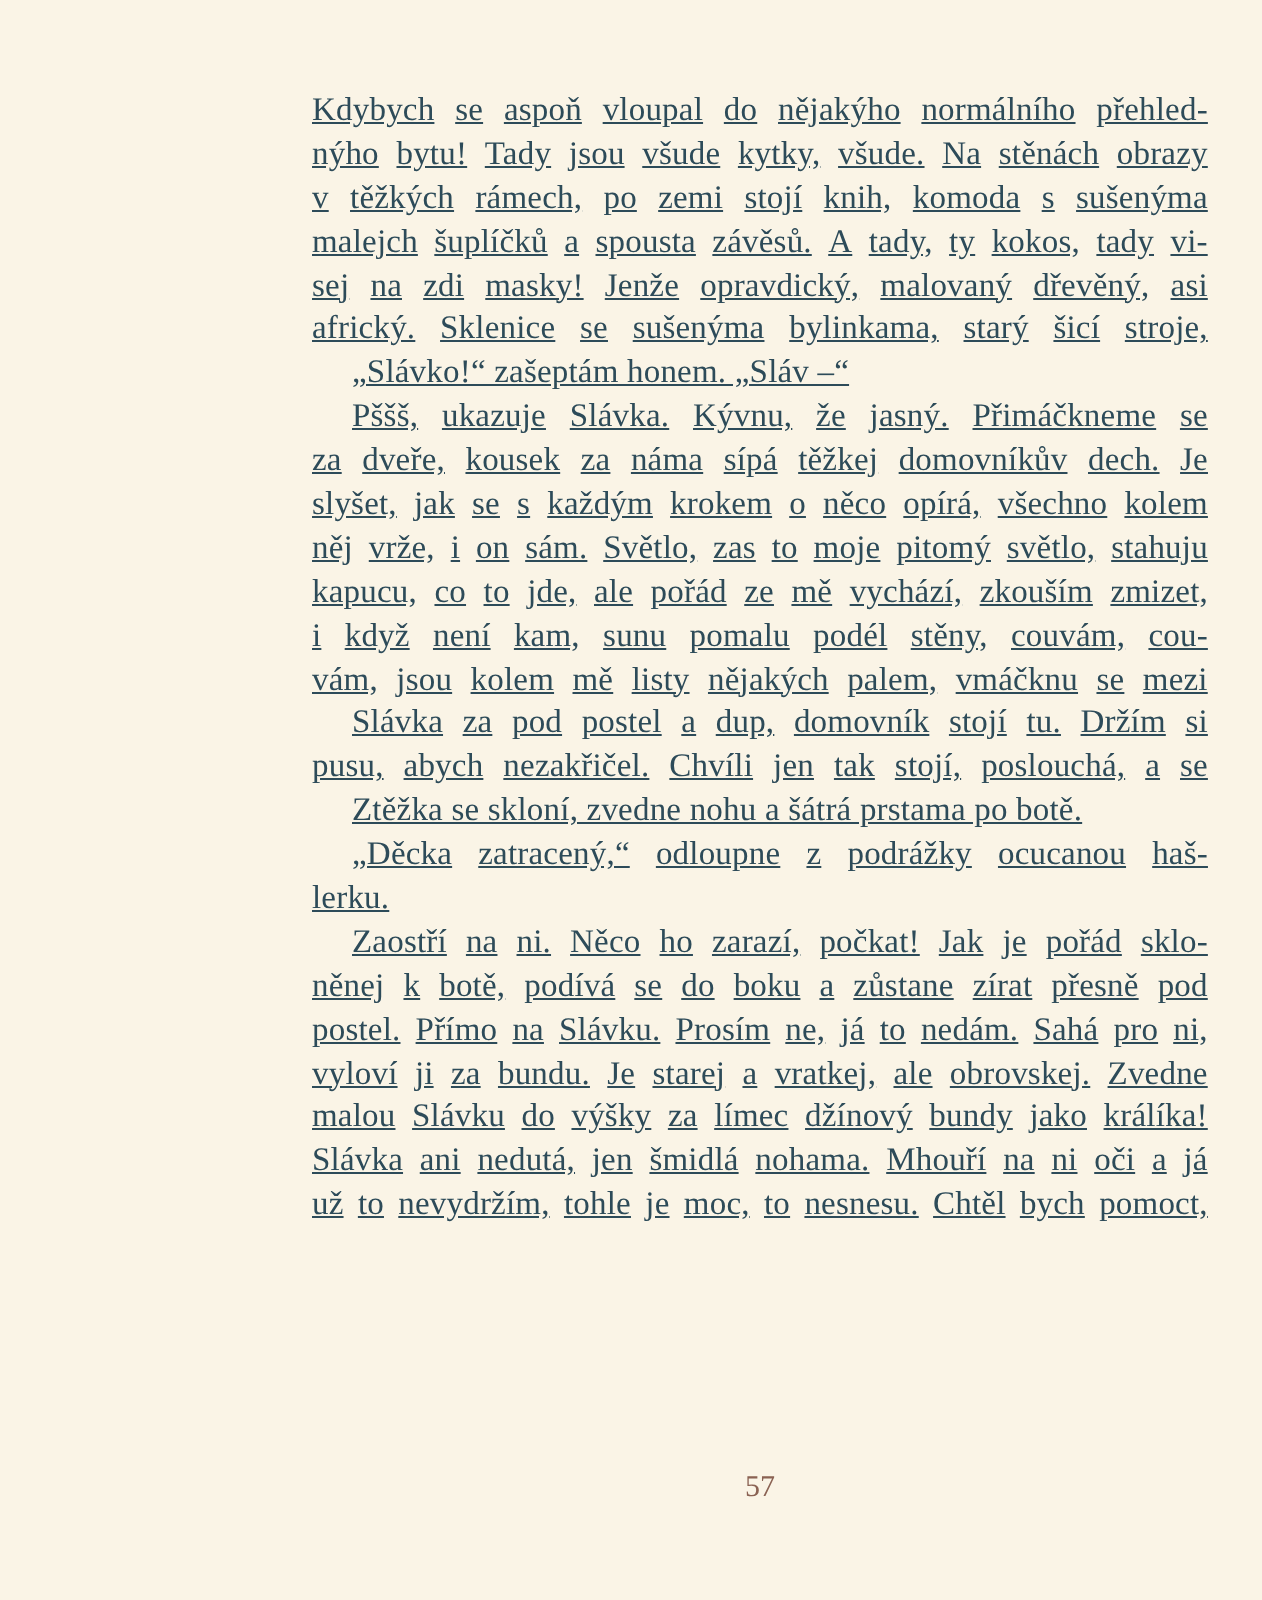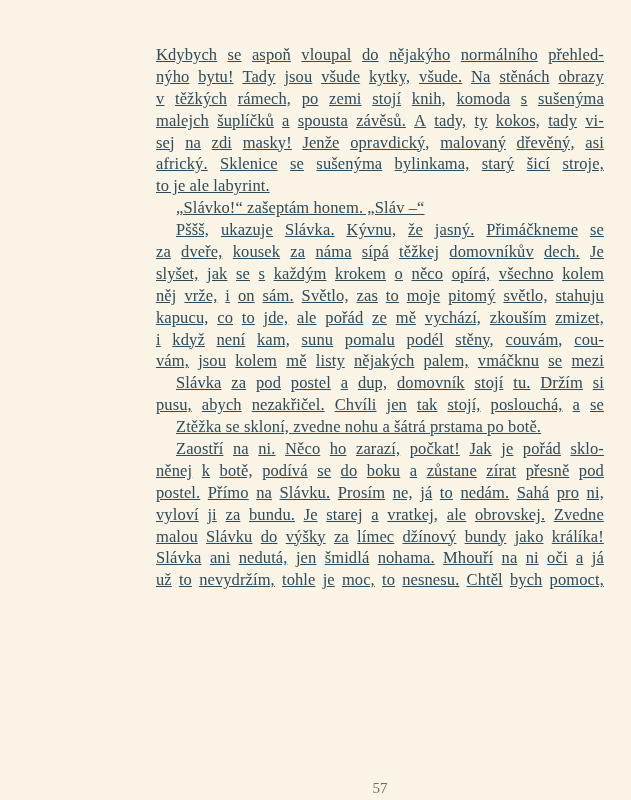--- a/index.html
+++ b/index.html
@@ -24,21 +24,21 @@
     letter-spacing:0.1px;
   }
   .line.just{
     display:flex;
     justify-content:space-between;
     white-space:normal;
   }
   .line.indent{padding-left:20px;}
   .page-number{
     position:absolute;
-    left:156px;top:780px;width:448px;
+    left:156px;top:736px;width:448px;
     text-align:center;
     font-size:15px;
     color:var(--pagenum,#8a6253);
   }
 </style>
 </head>
 <body>
 
 <div class="page" style="--bg: #faf4e6; --ink: #2d4b59; --pagenum: #8a6253;">
   <div class="text-block" id="text-block">
@@ -104,21 +104,20 @@
         <div class="line just">
           <span>africký.</span>
           <span>Sklenice</span>
           <span>se</span>
           <span>sušenýma</span>
           <span>bylinkama,</span>
           <span>starý</span>
           <span>šicí</span>
           <span>stroje,</span>
         </div>
-        <div class="line">to je ale labyrint.</div>
       </div>
       <div class="para">
         <div class="line indent">„Slávko!“ zašeptám honem. „Sláv –“</div>
       </div>
       <div class="para">
         <div class="line indent just">
           <span>Pššš,</span>
           <span>ukazuje</span>
           <span>Slávka.</span>
           <span>Kývnu,</span>
@@ -228,20 +227,30 @@
           <span>stojí,</span>
           <span>poslouchá,</span>
           <span>a</span>
           <span>se</span>
         </div>
       </div>
       <div class="para">
         <div class="line indent">Ztěžka se skloní, zvedne nohu a šátrá prstama po botě.</div>
       </div>
       <div class="para">
+        <div class="line indent just">
+          <span>„Děcka</span>
+          <span>zatracený,“</span>
+          <span>odloupne</span>
+          <span>z</span>
+          <span>podrážky</span>
+          <span>ocucanou</span>
+          <span>haš-</span>
+        </div>
+        <div class="line">lerku.</div>
       </div>
       <div class="para">
         <div class="line indent just">
           <span>Zaostří</span>
           <span>na</span>
           <span>ni.</span>
           <span>Něco</span>
           <span>ho</span>
           <span>zarazí,</span>
           <span>počkat!</span>

